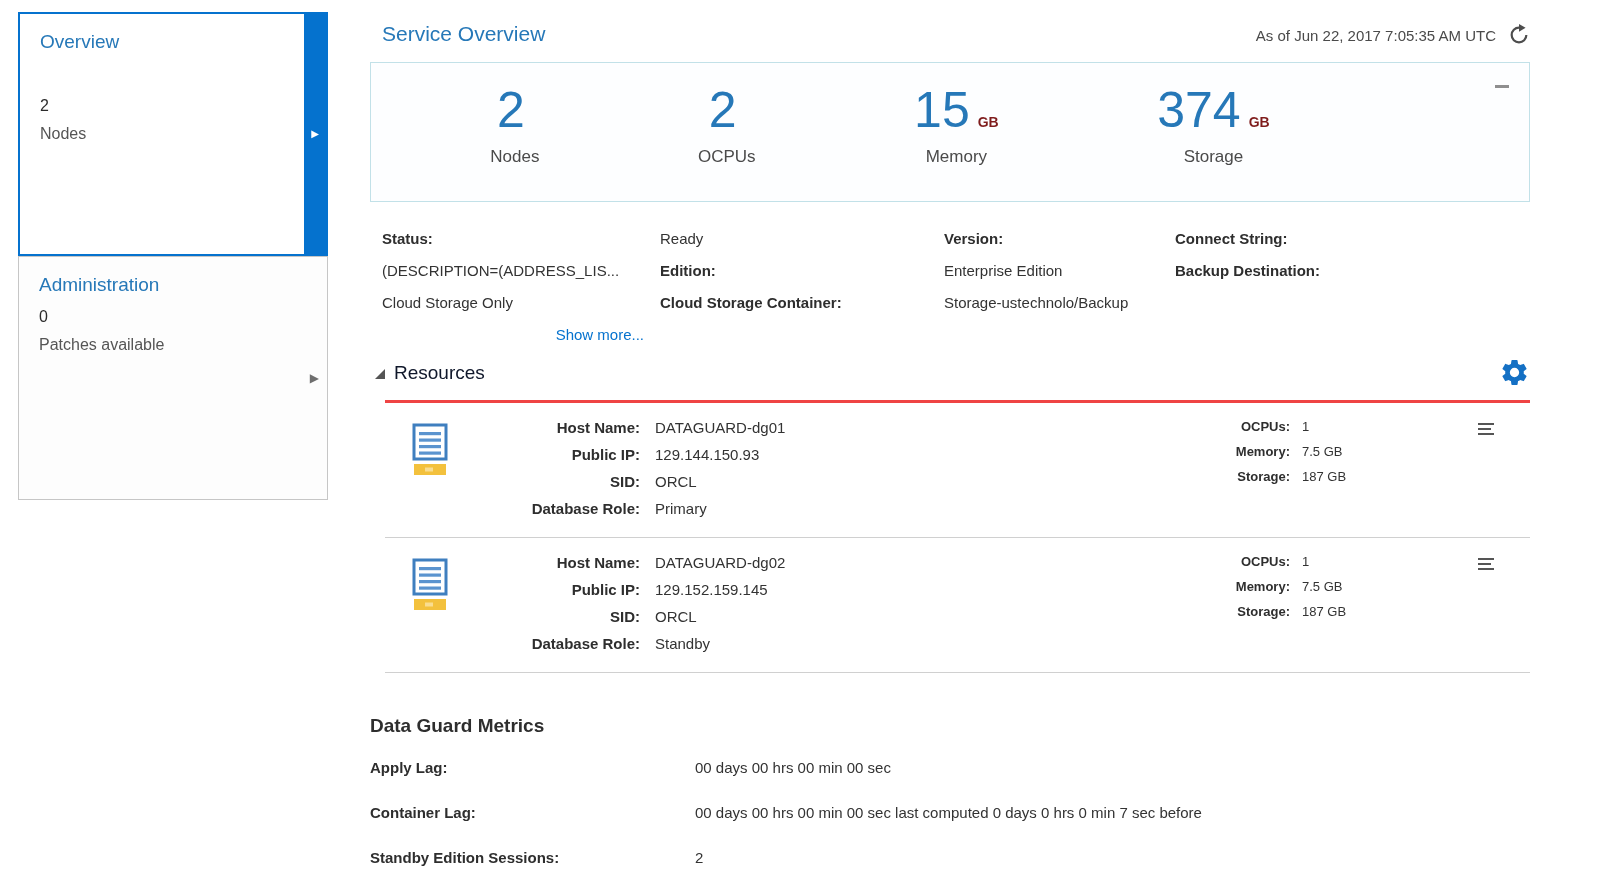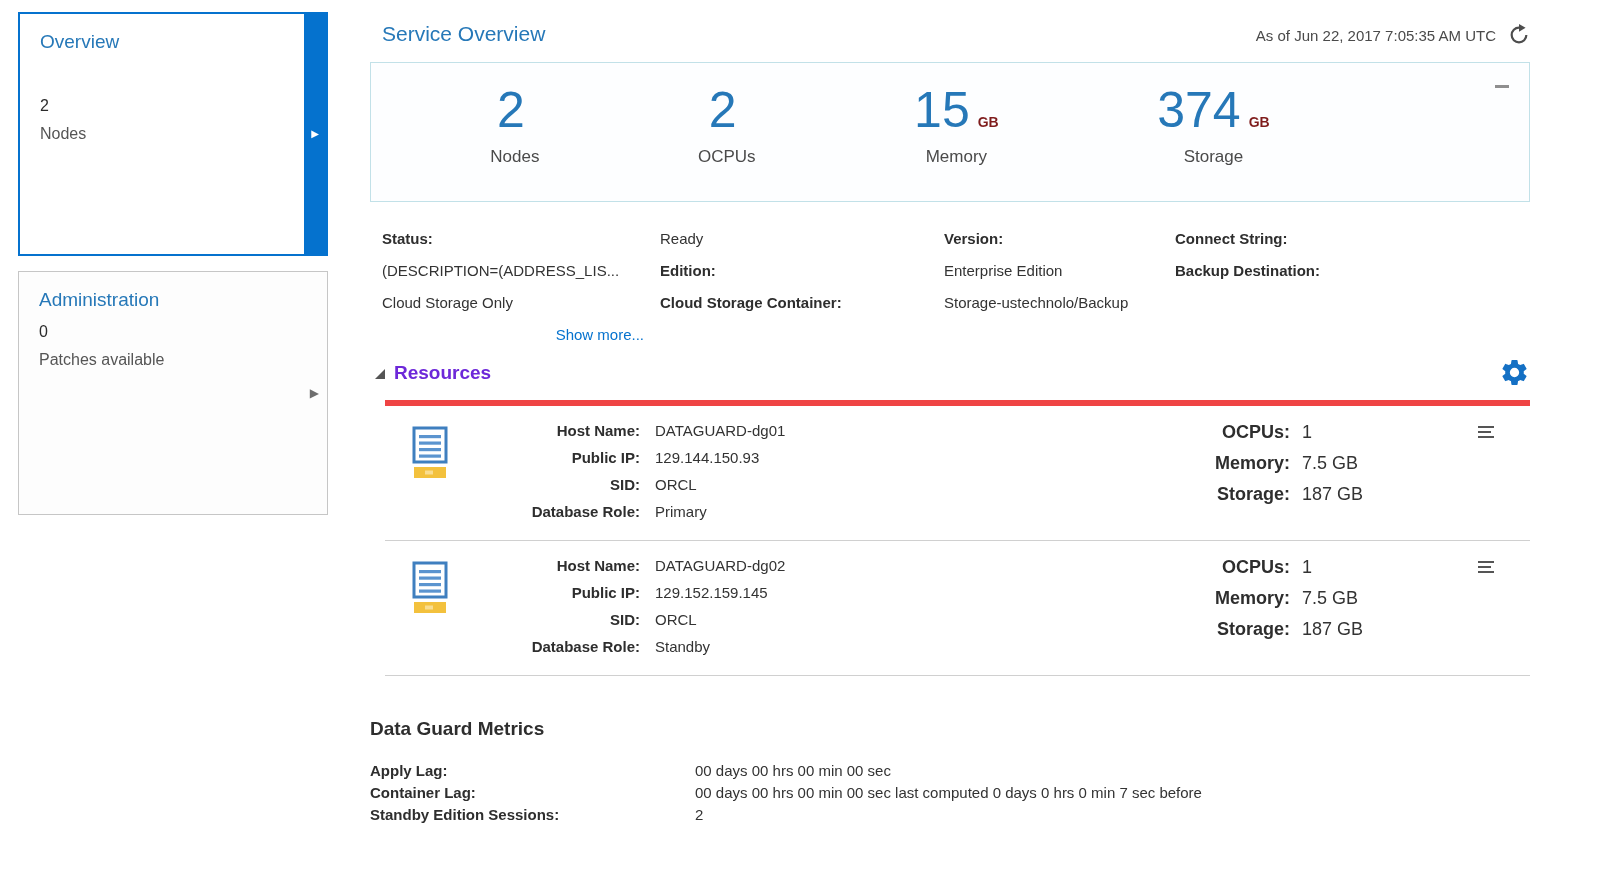--- a/index.html
+++ b/index.html
@@ -8,21 +8,21 @@
     width: 1601px; height: 890px;
     font-family: "Liberation Sans", "DejaVu Sans", sans-serif;
     color: #333; overflow: hidden; position: relative;
   }
   .page { display: flex; width: 100%; height: 100%; }
 
   
   .sidebar { width: 340px; flex: 0 0 340px; padding: 12px 0 0 18px; }
   .card {
     position: relative; width: 310px; height: 244px;
-    border: 1px solid #c6c6c6; background: #fdfdfd; margin-bottom: 15px;
+    border: 1px solid #c6c6c6; background: #fdfdfd; margin-bottom: 0;
     cursor: pointer;
   }
   .card--selected { border: 2px solid #0572ce; background: #ffffff; }
   .card__body { padding: 17px 20px; }
   .card__title { color: #2678b8; font-size: 19px; }
   .card__count { font-size: 16px; color: #2b2b2b; }
   .card__count--spaced { margin-top: 44px; }
   .card__count--tight { margin-top: 12px; }
   .card__label { font-size: 16px; color: #555; margin-top: 10px; }
   .card__bar {
@@ -67,51 +67,51 @@
     display: grid; grid-template-columns: 262px 268px 215px 1fr;
     column-gap: 16px; row-gap: 15px; font-size: 15px; padding-left: 12px;
     margin-bottom: 14px;
   }
   .dl { font-weight: bold; color: #2e2e2e; white-space: nowrap; }
   .dv { color: #333; white-space: nowrap; }
   .show-more { grid-column: 1; text-align: right; color: #0572ce; text-decoration: none; cursor: pointer; }
 
   
   .res-header { display: flex; align-items: center; gap: 8px; padding-left: 4px; margin: 8px 0 12px; }
-  .res-title { font-size: 19px; font-weight: 700; color: #6d28d9; }
+  .res-title { font-size: 19px; font-weight: 400; color: #0f172a; }
   .collapse-icon { display: inline-flex; cursor: pointer; margin-top: 3px; }
   .gear-btn { margin-left: auto; display: inline-flex; cursor: pointer; }
-  .res-table { margin-left: 15px; border-top: 6px solid #ef4444; }
+  .res-table { margin-left: 15px; border-top: 3px solid #ef4444; }
   .res-row {
     display: flex; align-items: flex-start;
     padding: 16px 34px 20px 0; border-bottom: 1px solid #d0d0d0;
   }
   .res-row__icon { width: 90px; display: flex; justify-content: center; padding-top: 4px; }
   .res-left {
     display: grid; grid-template-columns: 165px auto;
     column-gap: 15px; row-gap: 10px; font-size: 15px;
   }
   .rl { font-weight: bold; text-align: right; color: #2e2e2e; white-space: nowrap; }
   .rv { color: #333; white-space: nowrap; }
   .res-right {
     margin-left: auto; display: grid; grid-template-columns: 90px 120px;
-    column-gap: 12px; row-gap: 10px; font-size: 18px;
+    column-gap: 12px; row-gap: 10px; font-size: 13px;
   }
   .menu-btn {
     margin-left: 56px; margin-top: 4px; width: 18px;
     display: flex; flex-direction: column; gap: 3px; cursor: pointer;
   }
   .menu-btn span { display: block; width: 16px; height: 2px; background: #555; }
   .menu-btn span:nth-child(2) { width: 13px; }
   .menu-btn span:nth-child(3) { width: 16px; }
 
   
   .dg { margin-top: 42px; }
   .dg__title { font-size: 19px; font-weight: bold; color: #2e2e2e; margin-bottom: 22px; }
-  .dg__rows { display: grid; grid-template-columns: 325px 1fr; row-gap: 5px; font-size: 15px; }
+  .dg__rows { display: grid; grid-template-columns: 325px 1fr; row-gap: 28px; font-size: 15px; }
   .dg__label { font-weight: bold; color: #2e2e2e; }
   .dg__value { color: #333; }
 </style>
 </head>
 <body>
 
 <div class="page">
 
   <aside class="sidebar">
 

